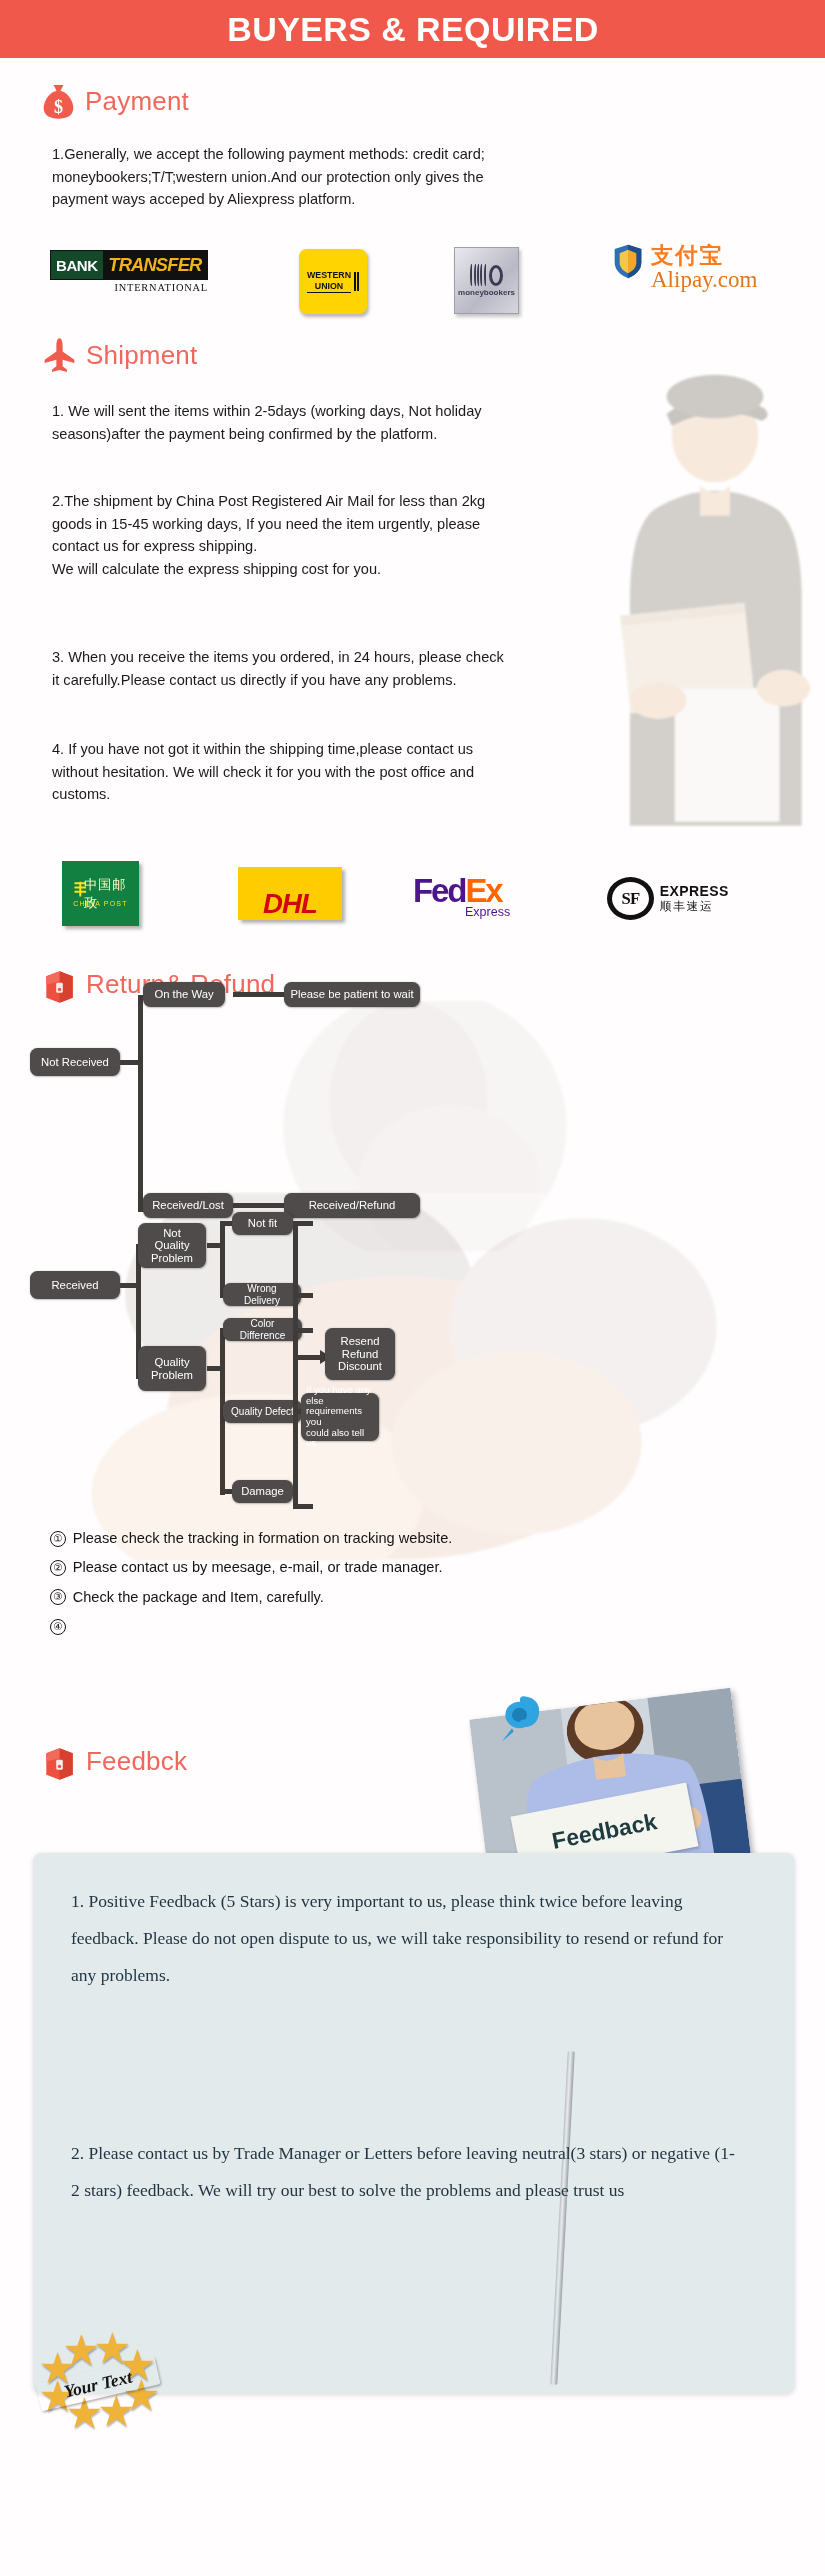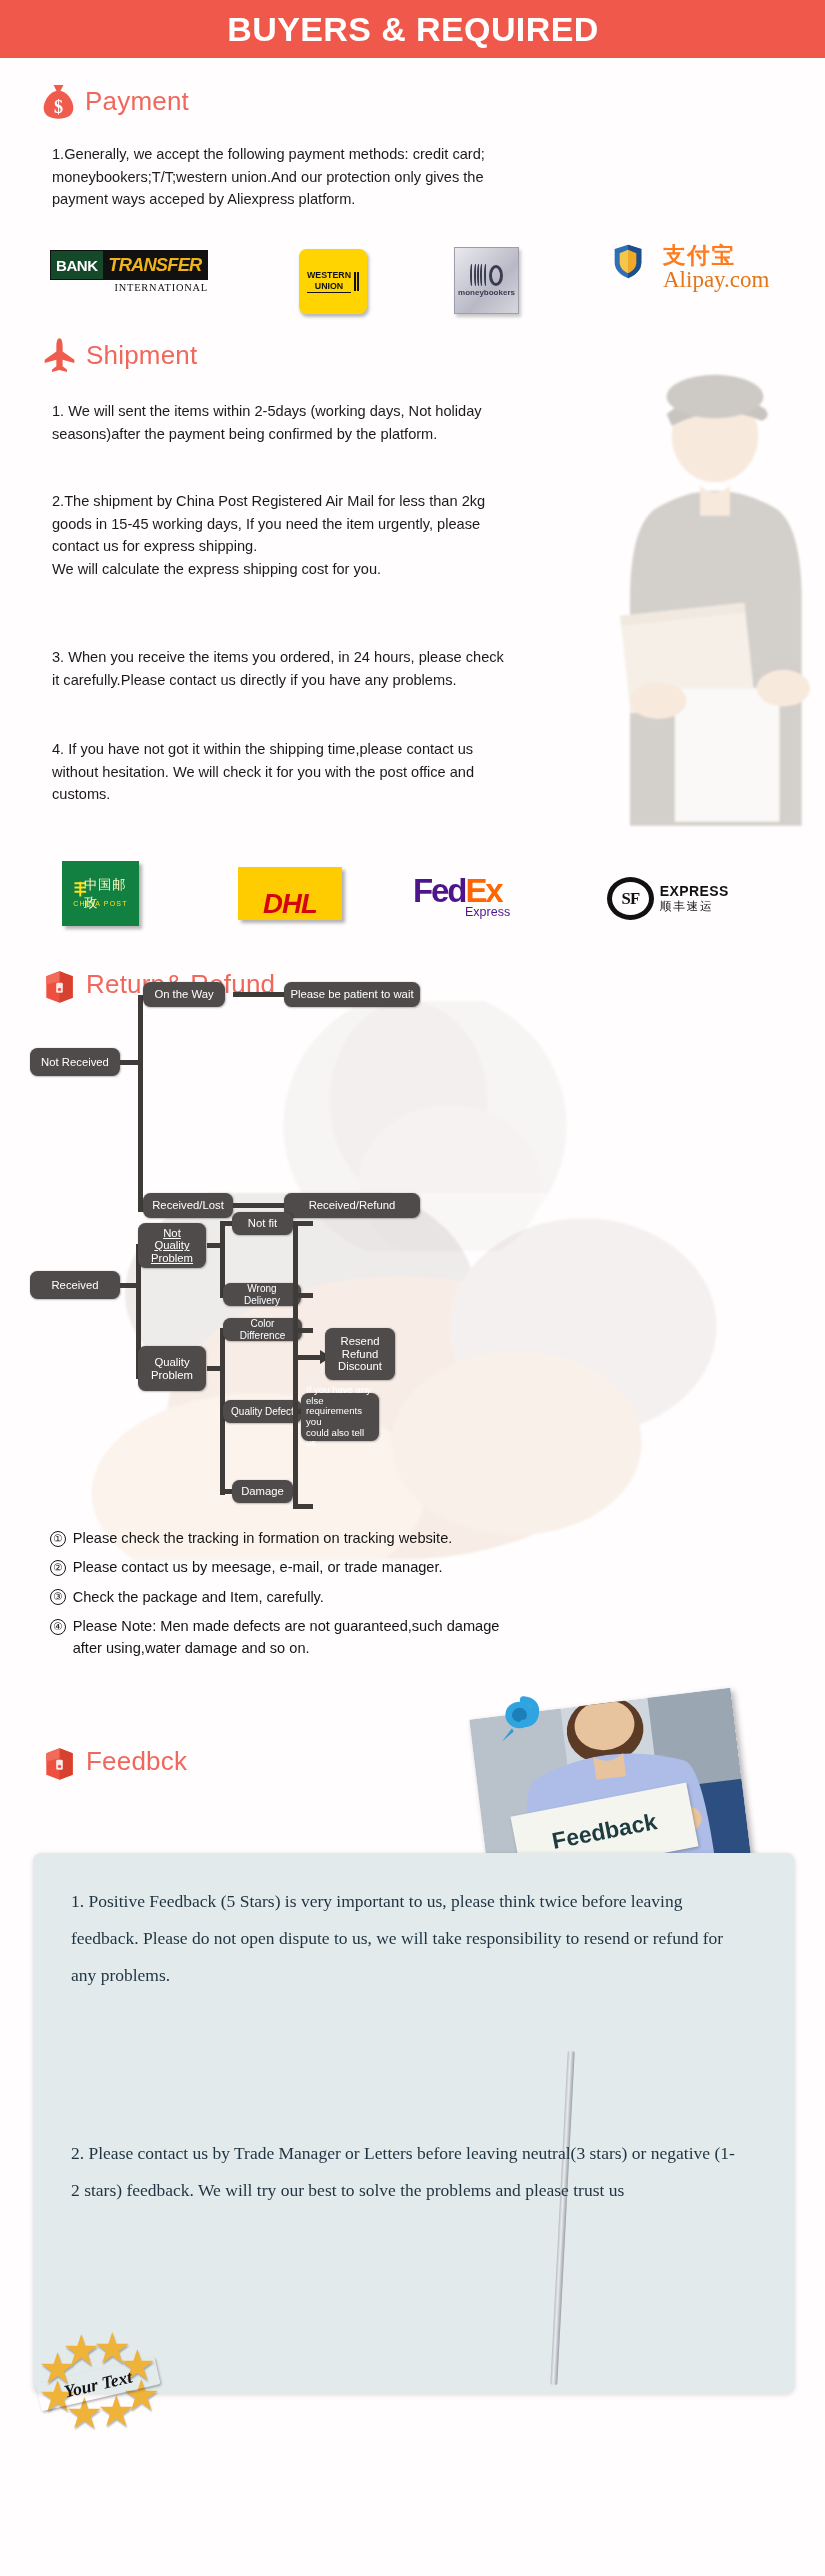--- a/index.html
+++ b/index.html
@@ -60,21 +60,21 @@
 
   .mb{ width:65px; height:67px; background:linear-gradient(135deg,#e9e9ef,#b9b9c6 60%,#d6d6de);
        border:0.8px solid #9d9dab; display:flex; flex-direction:column;
        align-items:center; justify-content:center; box-shadow:1.7px 2.5px 3.3px rgba(0,0,0,.22);}
   .mb-sym{ display:flex; align-items:center; gap:0.8px; margin-bottom:1.7px; }
   .mb-sym .arc{ width:2.5px; height:22px; border-left:2.5px solid #3b3b52; border-radius:60% 0 0 60%/50% 0 0 50%; }
   .mb-sym .oval{ width:14px; height:21px; border:3.3px solid #3b3b52; border-radius:50%; margin-left:1.7px;}
   .mb-txt{ font-size:8px; font-weight:bold; color:#3b3b52;
            font-family:"Liberation Sans", sans-serif;}
 
-  .ali{ display:flex; align-items:flex-start; gap:20px;justify-content:flex-end; }
+  .ali{ display:flex; align-items:flex-start; gap:8px;justify-content:flex-end; }
   .ali-shield{ width:30px; height:35px; position:relative; }
   .ali-txt{ display:flex; flex-direction:column; }
   .ali-cn{ font-size:22.5px; color:#ff7b1c; font-weight:bold; letter-spacing:1.7px;
            font-family:"DejaVu Sans", sans-serif; line-height:1; }
   .ali-com{ font-size:23px; color:#e2761a; font-family:"Liberation Serif", serif;
             line-height:1; margin-top:1.7px;}
 
   
   .cp{ width:77px; height:65px; background:#128040; box-shadow:2.5px 2.5px 3.3px rgba(0,0,0,.3);
        display:flex; flex-direction:column; align-items:center; justify-content:center; }
@@ -369,21 +369,21 @@
 <div class="flow">
   <div class="node" style="left:30px; top:1271px; width:90px; height:28px;">Received</div>
 
   <div class="conn" style="left:120px; top:1283px; width:20px; height:5px;"></div>
   <div class="conn" style="left:136px; top:1244px; width:5px; height:135px;"></div>
   <div class="conn" style="left:136px; top:1244px; width:46px; height:5px;"></div>
   <div class="arrow" style="left:180px; top:1239px;"></div>
   <div class="conn" style="left:136px; top:1374px; width:46px; height:5px;"></div>
   <div class="arrow" style="left:180px; top:1369px;"></div>
 
-  <div class="node" style="left:138px; top:1223px; width:68px; height:45px; white-space:pre-line;text-decoration:underline;">Not
+  <div class="node" style="left:138px; top:1223px; width:68px; height:45px; white-space:pre-line;">Not
 Quality
 Problem</div>
   <div class="node" style="left:138px; top:1346px; width:68px; height:45px; white-space:pre-line;">Quality
 Problem</div>
 
   <div class="conn" style="left:207px; top:1243px; width:16.7px; height:5px;"></div>
   <div class="conn" style="left:220px; top:1221px; width:5px; height:77px;"></div>
   <div class="conn" style="left:220px; top:1221px; width:25px; height:5px;"></div>
   <div class="arrow" style="left:244px; top:1216px;"></div>
   <div class="conn" style="left:220px; top:1293px; width:25px; height:5px;"></div>
@@ -431,22 +431,20 @@
   <div class="row">
     <span class="circ">②</span>
     <span>Please contact us by meesage, e-mail, or trade manager.</span>
   </div>
   <div class="row">
     <span class="circ">③</span>
     <span>Check the package and Item, carefully.</span>
   </div>
   <div class="row">
     <span class="circ">④</span>
-    <span style="white-space:pre-line;">Please Note: Men made defects  are not guaranteed,such damage
-    after using,water damage and so on.</span>
   </div>
 </div>
 
 <div class="sec-head" style="left:43px; top:1743px;">
   <span class="sec-icon">
     <svg width="33" height="37" viewBox="0 0 40 44">
       <path d="M4 12 L20 6 L36 12 L36 38 L20 44 L4 38 Z" fill="#ef4f3f"></path>
       <path d="M20 6 L36 12 L36 38 L20 44 Z" fill="#d8402f"></path>
       <path d="M4 12 L20 6 L20 18 L4 22 Z" fill="#f26a59"></path>
       <rect x="16" y="20" width="8" height="12" rx="1.6" fill="#fdebe8"></rect>

